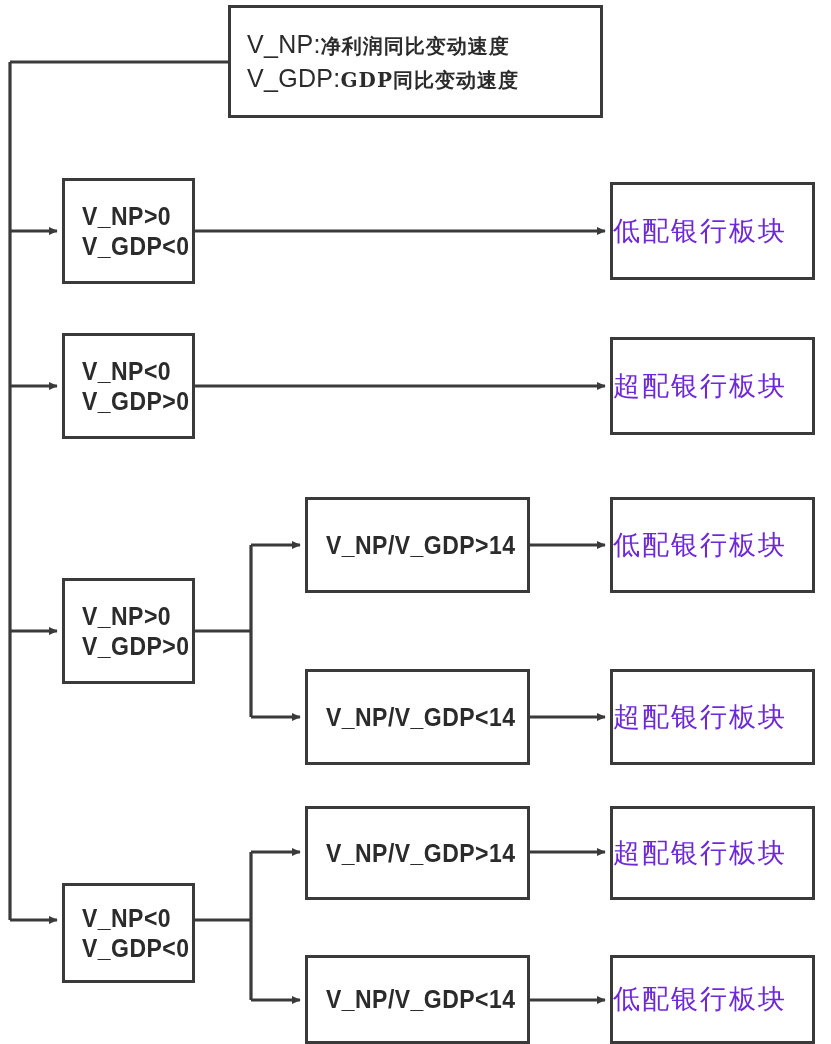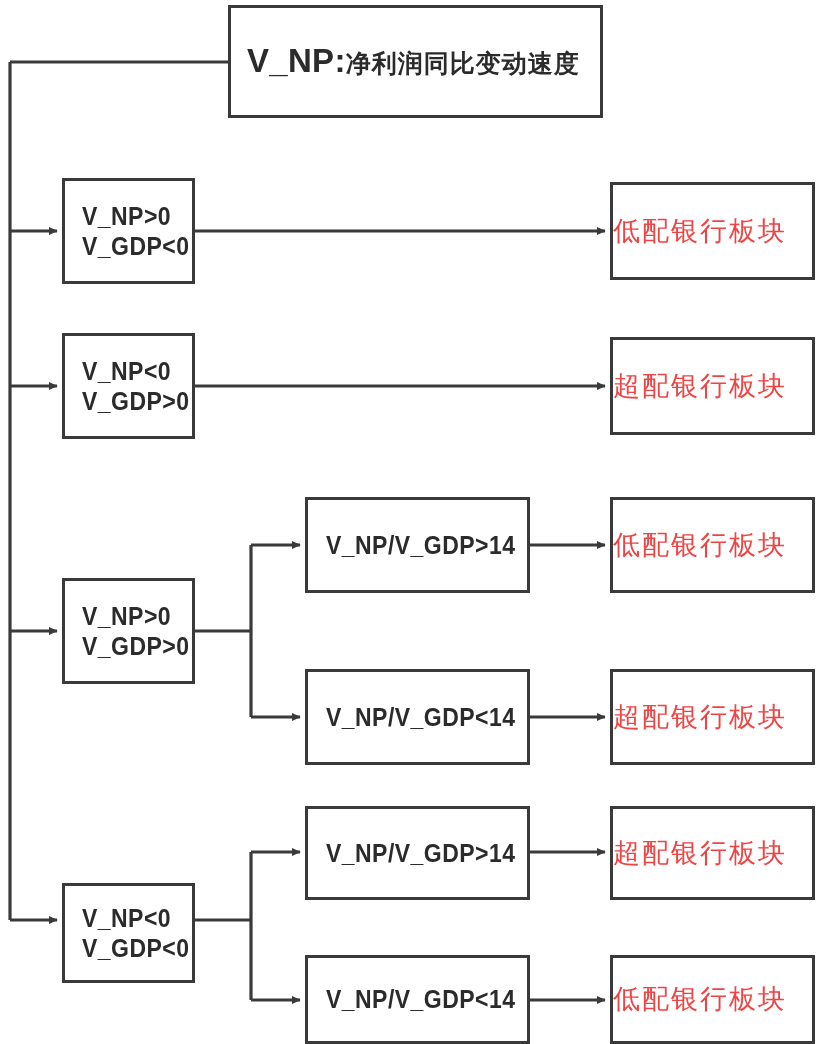--- a/index.html
+++ b/index.html
@@ -54,43 +54,43 @@
   }
   .ratio-box .node-line {
     align-self: flex-start;
     margin-left: 18px;
   }
   
   .cjk {
     font-family: "DejaVu Serif", "Liberation Serif", serif;
     font-size: 27px;
     font-weight: 500;
-    color: #ef4444;
+    color: #6d28d9;
     letter-spacing: 2px;
   }
   
   .legend-box {
     align-items: flex-start;
     justify-content: center;
     padding-left: 16px;
   }
   .legend-line {
     white-space: nowrap;
     line-height: 1.34;
     color: #2b2b2b;
   }
   .legend-key {
     font-family: "Liberation Sans", "DejaVu Sans", sans-serif;
-    font-weight: bold;
-    font-size: 33px;
+    font-weight: normal;
+    font-size: 25px;
     letter-spacing: 0.3px;
   }
   .legend-val {
     font-family: "DejaVu Serif", "Liberation Serif", serif;
-    font-size: 25px;
+    font-size: 20px;
     font-weight: 600;
     letter-spacing: 1px;
   }
 </style>
 </head>
 <body>
 
 <div id="diagram-root">
 
   <svg class="wires" viewBox="0 0 831 1044">
@@ -130,20 +130,23 @@
 
       <path d="M530,852 L605,852" marker-end="url(#arrowhead)"></path>
       <path d="M530,1000 L605,1000" marker-end="url(#arrowhead)"></path>
     </g>
   </svg>
 
   <div class="node legend-box" style="left:228px; top:5px; width:375px; height:113px;">
     <div class="legend-line">
       <span class="legend-key">V_NP:</span><span class="legend-val">净利润同比变动速度</span>
     </div>
+    <div class="legend-line">
+      <span class="legend-key">V_GDP:</span><span class="legend-val">GDP同比变动速度</span>
+    </div>
   </div>
 
   <div class="node cond-box" style="left:62px; top:178px; width:133px; height:106px;">
     <div class="node-line formula">V_NP&gt;0</div>
     <div class="node-line formula">V_GDP&lt;0</div>
   </div>
 
   <div class="node result-box" style="left:610px; top:182px; width:205px; height:98px;">
     <div class="node-line cjk">低配银行板块</div>
   </div>

